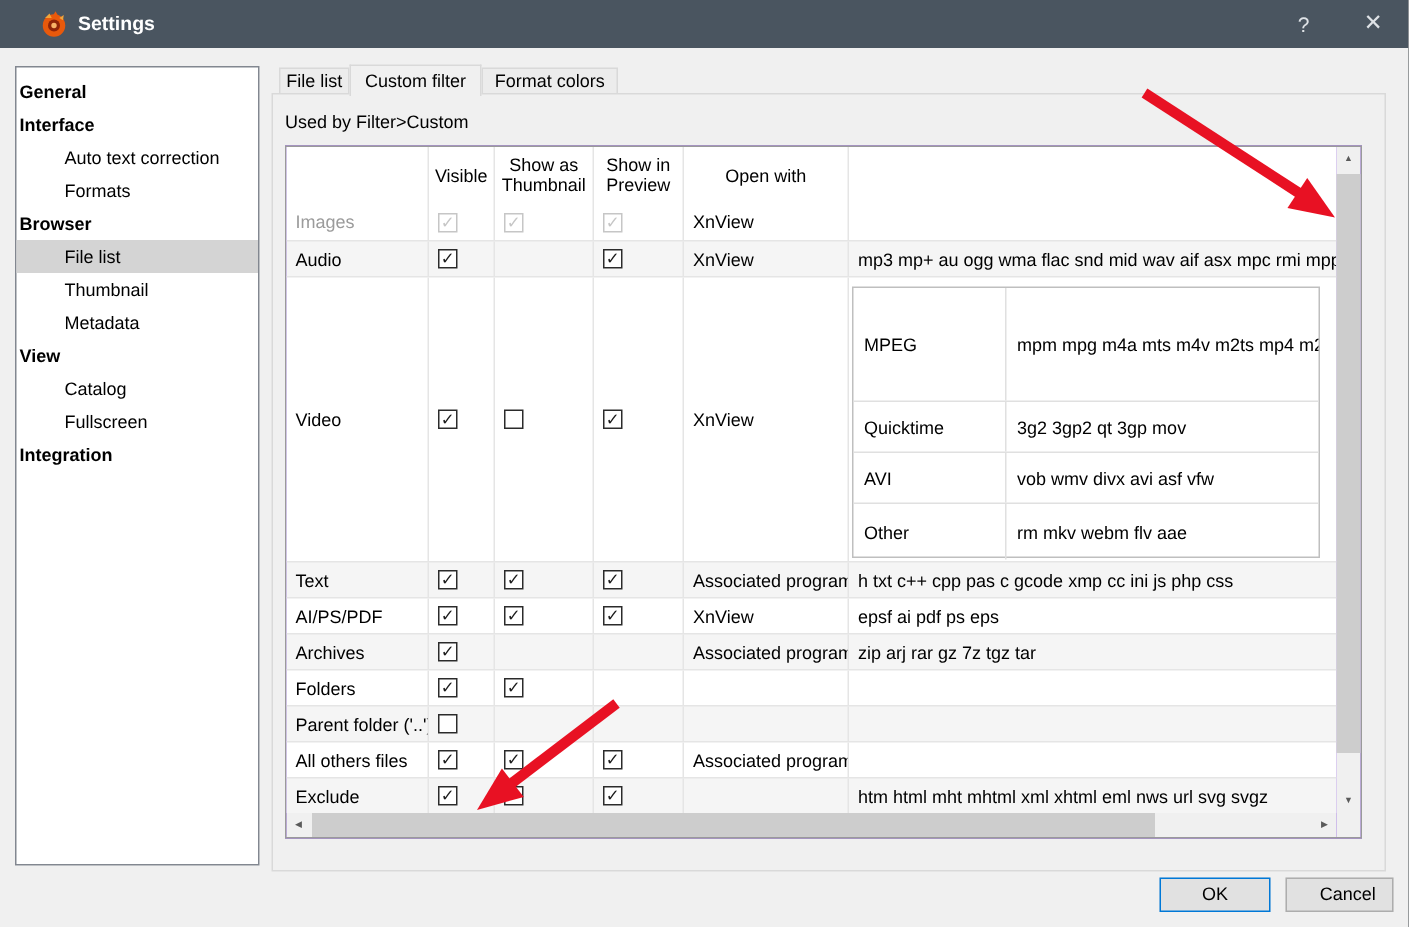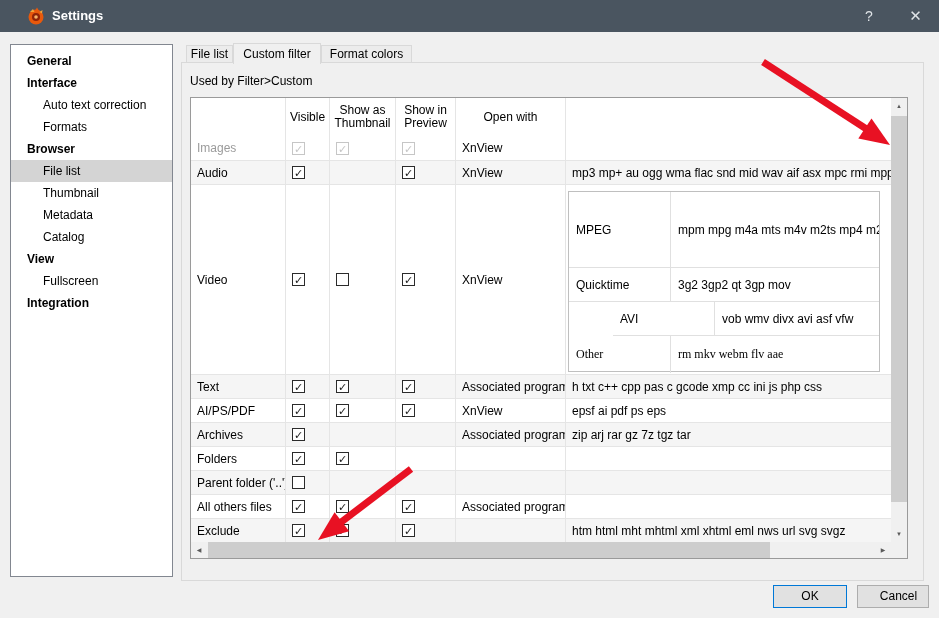--- a/index.html
+++ b/index.html
@@ -12,21 +12,21 @@
   
   .titlebar{position:absolute;left:0;top:0;width:939px;height:32px;background:#4a5560;display:flex;align-items:center;}
   .titlebar .appicon{position:absolute;left:26px;top:6px;width:20px;height:20px;}
   .titlebar .title{position:absolute;left:52px;top:0;height:32px;line-height:32px;color:#fff;font-weight:bold;font-size:13px;}
   .tb-btn{position:absolute;top:0;height:32px;color:#dfe3e7;text-align:center;line-height:32px;font-size:14px;cursor:default;}
   .tb-help{left:848px;width:42px;}
   .tb-close{left:892px;width:47px;font-size:15px;}
   
   .sidebar{position:absolute;left:10px;top:44px;width:163px;height:533px;background:#fff;border:1px solid #828790;padding-top:5px;}
   .tree-item{height:22px;line-height:22px;padding-left:32px;white-space:nowrap;overflow:hidden;cursor:default;}
-  .tree-item.bold{font-weight:bold;padding-left:16px;}
+  .tree-item.bold{font-weight:bold;padding-left:2px;}
   .tree-item.selected{background:#d4d4d4;}
   
   .pane{position:absolute;left:181px;top:62px;width:743px;height:519px;border:1px solid #d9d9d9;background:#f0f0f0;}
   .tab{position:absolute;background:#ececec;border:1px solid #d9d9d9;text-align:center;line-height:17px;height:19px;top:45px;cursor:default;}
   .tab.active{background:#f0f0f0;border-bottom:none;height:21px;top:43px;line-height:20px;z-index:3;}
   .tab-0{left:186px;width:47px;}
   .tab-1{left:233px;width:88px;}
   .tab-2{left:321px;width:91px;}
   .caption{position:absolute;left:190px;top:74px;}
   
@@ -43,21 +43,21 @@
   .tcell.dim{color:#9b9b9b;}
   .tcell.rel{position:relative;padding-left:0;}
   .w0{width:95px;} .w1{width:44px;} .w2{width:66px;} .w3{width:60px;} .w4{width:110px;} .w5{width:325px;}
   
   .cb{display:inline-block;width:13px;height:13px;border:1px solid #2b2b2b;background:#fff;line-height:12px;
       font-size:11px;text-align:center;color:#1a1a1a;flex:none;}
   .cb.dis{border-color:#c6c6c6;color:#c6c6c6;}
   
   .nested{position:absolute;left:2px;top:6px;width:312px;height:181px;border:1px solid #bfbfbf;background:#fff;}
   .nrow{display:flex;border-bottom:1px solid #e0e0e0;}
-  .nrow:last-child{border-bottom:none;font-family:Liberation Serif, serif;}
+  .nrow:last-child{border-bottom:none;}
   .ncell{display:flex;align-items:center;padding-left:7px;white-space:nowrap;overflow:hidden;height:100%;}
   .nname{width:102px;border-right:1px solid #e0e0e0;}
   .next{flex:1;}
   
   .vscroll{position:absolute;right:0;top:0;width:16px;height:444px;background:#f0f0f0;}
   .vup,.vdown{position:absolute;left:0;width:16px;height:16px;color:#5a5a5a;font-size:6px;text-align:center;line-height:16px;}
   .vup{top:0;} .vdown{bottom:0;}
   .vthumb{position:absolute;left:0;top:18px;width:16px;height:386px;background:#cdcdcd;}
   .hscroll{position:absolute;left:0;bottom:0;width:700px;height:16px;background:#f0f0f0;}
   .hleft,.hright{position:absolute;top:0;width:16px;height:16px;color:#5a5a5a;font-size:6px;text-align:center;line-height:16px;}
@@ -92,22 +92,22 @@
 
   <div class="sidebar">
       <div class="tree-item bold">General</div>
       <div class="tree-item bold">Interface</div>
       <div class="tree-item">Auto text correction</div>
       <div class="tree-item">Formats</div>
       <div class="tree-item bold">Browser</div>
       <div class="tree-item selected">File list</div>
       <div class="tree-item">Thumbnail</div>
       <div class="tree-item">Metadata</div>
+      <div class="tree-item bold">View</div>
       <div class="tree-item">Catalog</div>
-      <div class="tree-item bold">View</div>
       <div class="tree-item">Fullscreen</div>
       <div class="tree-item bold">Integration</div>
     </div>
 
   <div class="tab tab-0">File list</div>
   <div class="tab tab-1 active">Custom filter</div>
   <div class="tab tab-2">Format colors</div>
 
   <div class="pane"></div>
   <div class="caption">Used by Filter&gt;Custom</div>
@@ -164,21 +164,21 @@
             <div class="tcell w5 rel">
               <div class="nested">
                 <div class="nrow" style="height: 76px;">
                   <div class="ncell nname">MPEG</div>
                   <div class="ncell next">mpm mpg m4a mts m4v m2ts mp4 m2v m</div>
                 </div>
                 <div class="nrow" style="height: 34px;">
                   <div class="ncell nname">Quicktime</div>
                   <div class="ncell next">3g2 3gp2 qt 3gp mov</div>
                 </div>
-                <div class="nrow" style="height: 34px; margin-left: 44px;">
+                <div class="nrow" style="height: 34px;">
                   <div class="ncell nname">AVI</div>
                   <div class="ncell next">vob wmv divx avi asf vfw</div>
                 </div>
                 <div class="nrow" style="height: 37px;">
                   <div class="ncell nname">Other</div>
                   <div class="ncell next">rm mkv webm flv aae</div>
                 </div>
               </div>
             </div>
           </div>

